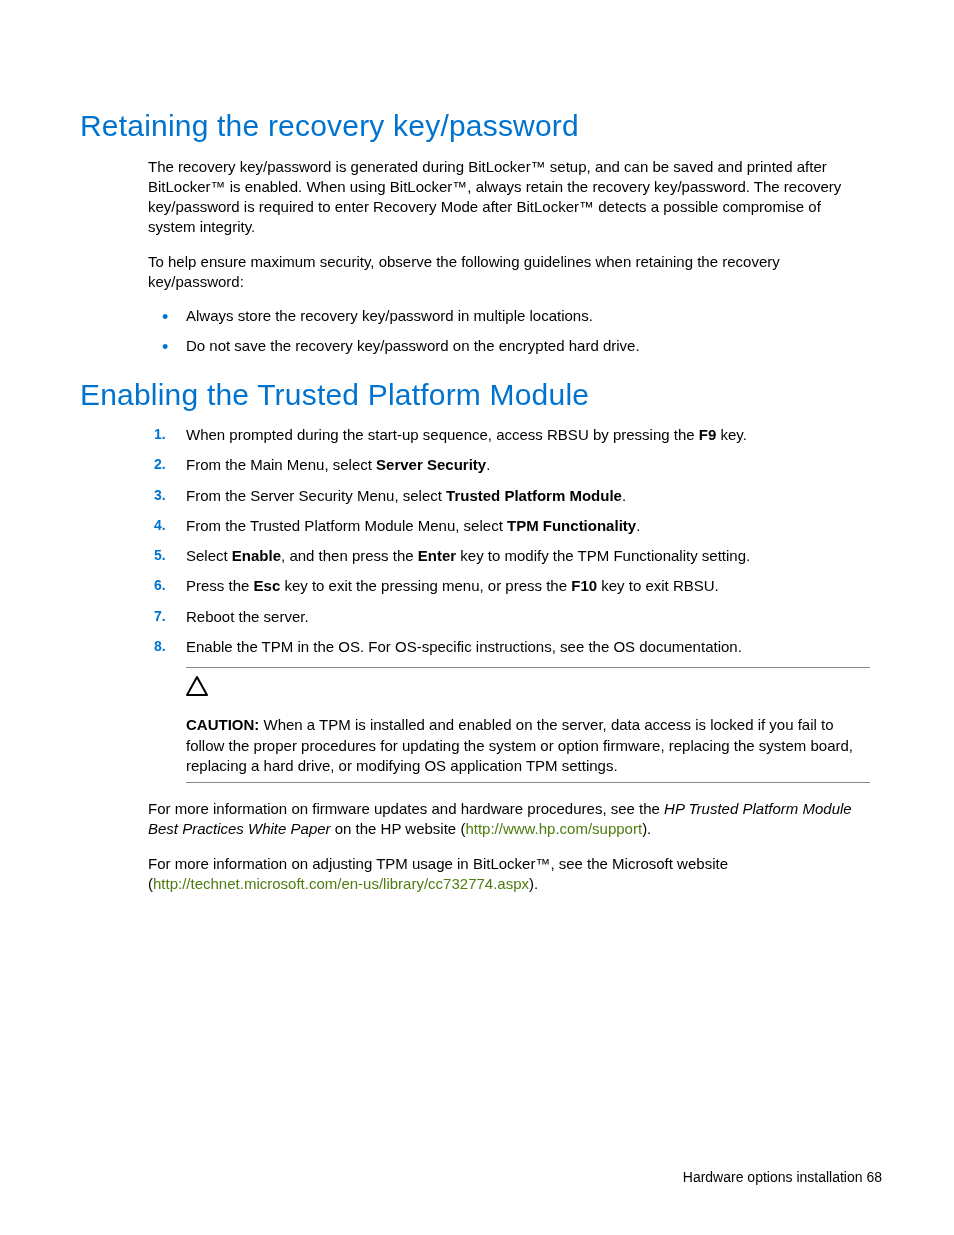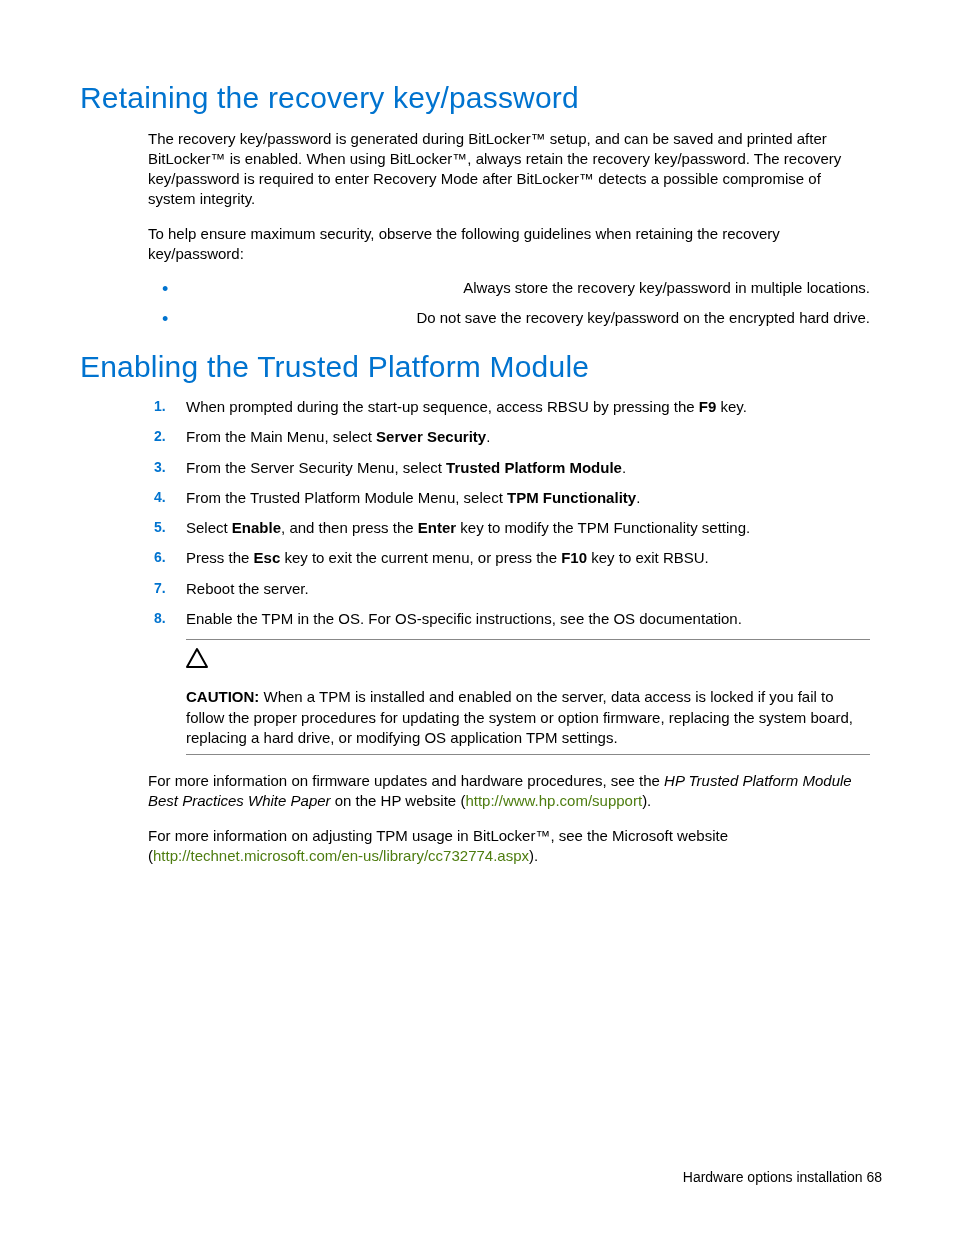--- a/index.html
+++ b/index.html
@@ -9,21 +9,21 @@
     width: 954px;
     height: 1235px;
     background: #fff;
     font-family: "Futura", "Century Gothic", "Trebuchet MS", Arial, sans-serif;
     color: #000;
     font-size: 15px;
     line-height: 1.35;
   }
   .page {
     box-sizing: border-box;
-    padding: 78px 80px 40px 80px;
+    padding: 106px 80px 40px 80px;
     position: relative;
     height: 1235px;
   }
   h2.section {
     font-weight: 300;
     color: #0073cf;
     font-size: 30px;
     margin: 0 0 10px 0;
     letter-spacing: 0.2px;
   }
@@ -36,21 +36,20 @@
   }
   ul.bullets {
     list-style: none;
     padding: 0;
     margin: 0 0 18px 0;
   }
   ul.bullets li {
     position: relative;
     padding-left: 38px;
     margin: 0 0 10px 0;
-    text-align: right;
   }
   ul.bullets li::before {
     content: "•";
     color: #0073cf;
     position: absolute;
     left: 14px;
     top: -1px;
     font-size: 18px;
   }
   ol.steps {
@@ -138,21 +137,21 @@
       <li>
         <span>From the Server Security Menu, select </span><span class="bold">Trusted Platform Module</span><span>.</span>
       </li>
       <li>
         <span>From the Trusted Platform Module Menu, select </span><span class="bold">TPM Functionality</span><span>.</span>
       </li>
       <li>
         <span>Select </span><span class="bold">Enable</span><span>, and then press the </span><span class="bold">Enter</span><span> key to modify the TPM Functionality setting.</span>
       </li>
       <li>
-        <span>Press the </span><span class="bold">Esc</span><span> key to exit the current menu, or press the </span><span class="bold">F10</span><span> key to exit RBSU.</span>
+        <span>Press the </span><span class="bold">Esc</span><span> key to exit the pressing menu, or press the </span><span class="bold">F10</span><span> key to exit RBSU.</span>
       </li>
       <li>Reboot the server.</li>
       <li>Enable the TPM in the OS. For OS-specific instructions, see the OS documentation.</li>
     </ol>
 
     <div class="caution-box">
       <span class="caution-icon">
         <svg width="22" height="20" viewBox="0 0 22 20">
           <polygon points="11,1 21,19 1,19" fill="none" stroke="#000" stroke-width="2" stroke-linejoin="round"></polygon>
         </svg>

